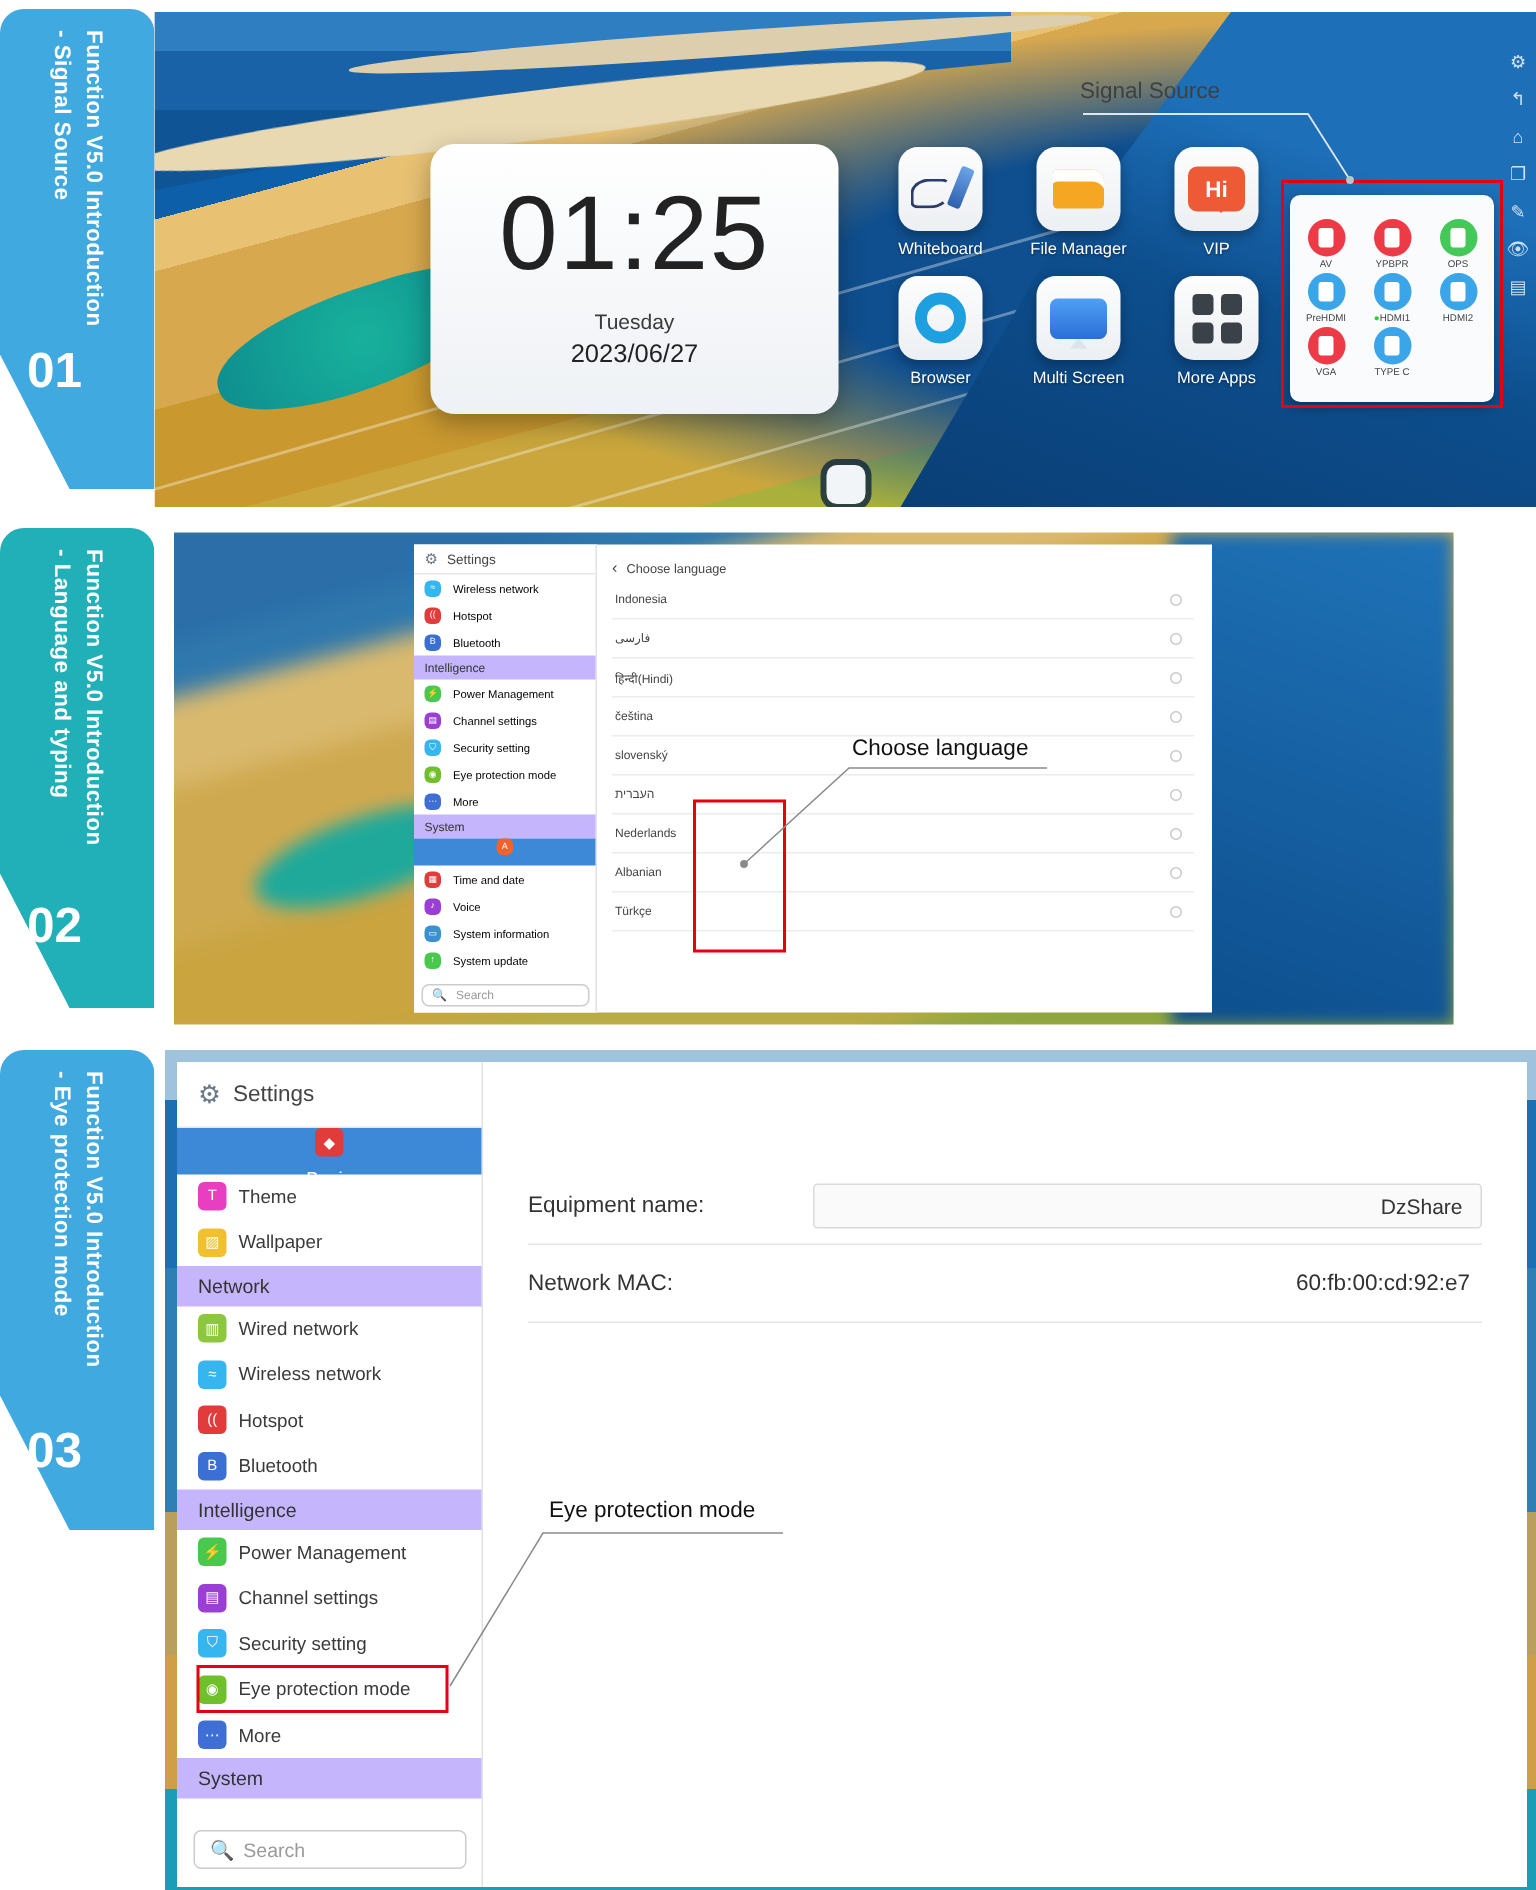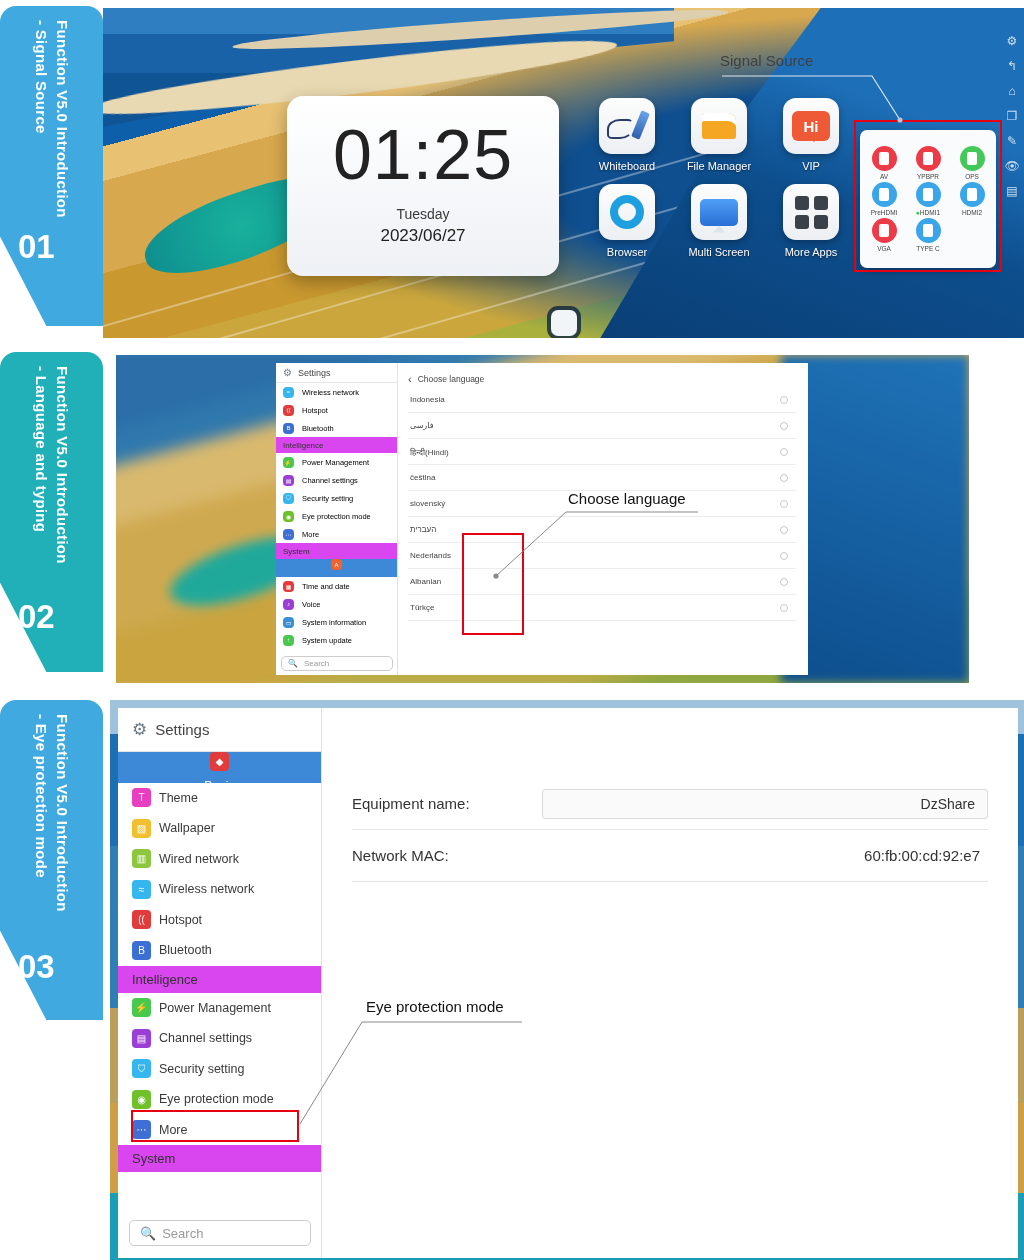--- a/index.html
+++ b/index.html
@@ -120,21 +120,21 @@
      display:flex; flex-direction:column; align-items:center; gap:11px;
      padding-top:26px; color:#cfe0f0; font-size:12px; }
   .homebtn{ position:absolute; left:50%; bottom:2px; transform:translateX(-50%);
      width:26px; height:26px; border-radius:7px; background:#f2f5f8;
      box-shadow:0 0 0 4px rgba(5,30,60,.75); }
 
   
   .settings{ background:#fff; display:flex; }
   .side{ background:#fff; border-right:1px solid #e2e2e2; }
   .side-title{ display:flex; align-items:center; gap:8px; border-bottom:1px solid #e6e6e6;}
-  .grp{ background:#d946ef; color:#333; }
+  .grp{ background:#c4b5fd; color:#333; }
   .row{ display:flex; align-items:center; gap:8px; }
   .row .sq{ border-radius:4px; display:flex;align-items:center;justify-content:center;
      color:#fff; flex:none; }
   .row.sel{ background:#3d89d8; color:#fff;flex-direction:column; }
   .searchbox{ display:flex;align-items:center;gap:6px;border:1px solid #ccc;
      border-radius:5px; color:#9a9a9a; background:#fff;}
 
   
   .blurbg{ position:absolute; inset:0;
     background:linear-gradient(165deg,#2b6ea8 0 16%, #2f78ad 16% 22%, #d9b96e 22% 32%,
@@ -511,20 +511,21 @@
               <span>Basic</span>
             </div>
             <div class="row">
               <span class="sq c-theme">T</span>
               <span>Theme</span>
             </div>
             <div class="row">
               <span class="sq c-wall">▨</span>
               <span>Wallpaper</span>
             </div>
+            <div class="grp">Network</div>
             <div class="row">
               <span class="sq c-wired">▥</span>
               <span>Wired network</span>
             </div>
             <div class="row">
               <span class="sq c-wifi">≈</span>
               <span>Wireless network</span>
             </div>
             <div class="row">
               <span class="sq c-hot">((</span>

